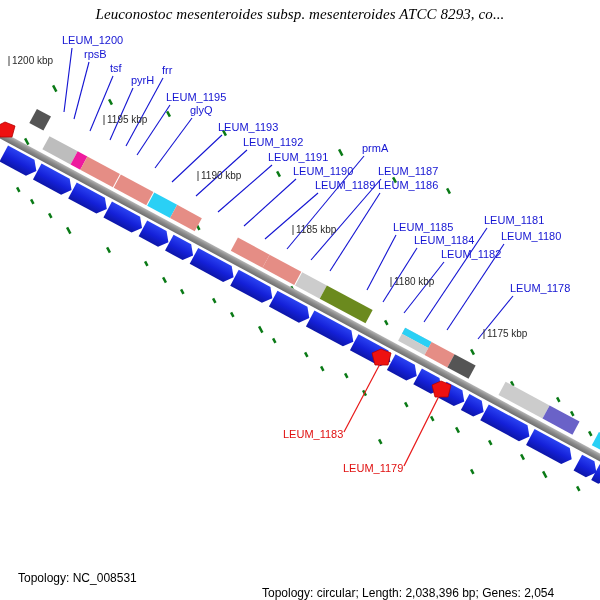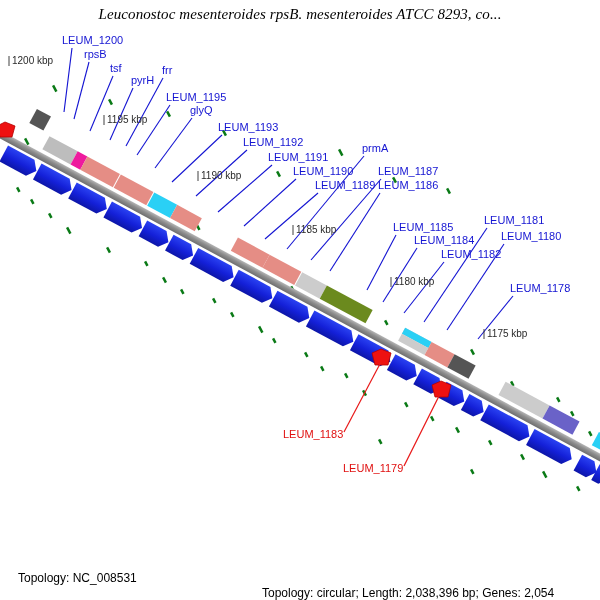--- a/index.html
+++ b/index.html
@@ -49,21 +49,21 @@
     white-space:pre;
   }
   .leader{stroke:#1414d2;stroke-width:1.1;fill:none;}
   .leader-red{stroke:#e81818;stroke-width:1.2;fill:none;}
 </style>
 </head>
 <body>
 
 <div id="stage">
 
-  <div id="title">Leuconostoc mesenteroides rpsB. mesenteroides ATCC 8293, co...</div>
+  <div id="title">Leuconostoc mesenteroides subsp. mesenteroides ATCC 8293, co...</div>
 
   <svg width="600" height="600">
     <defs>
       <clipPath id="clipAll">
           <rect x="0" y="30" width="600" height="510"></rect>
         </clipPath>
       <linearGradient id="axisGrad" x1="0" y1="0" x2="0" y2="1">
         <stop offset="0%" stop-color="#b5b5b5"></stop>
         <stop offset="45%" stop-color="#8d8d8d"></stop>
         <stop offset="100%" stop-color="#6e6e6e"></stop>

